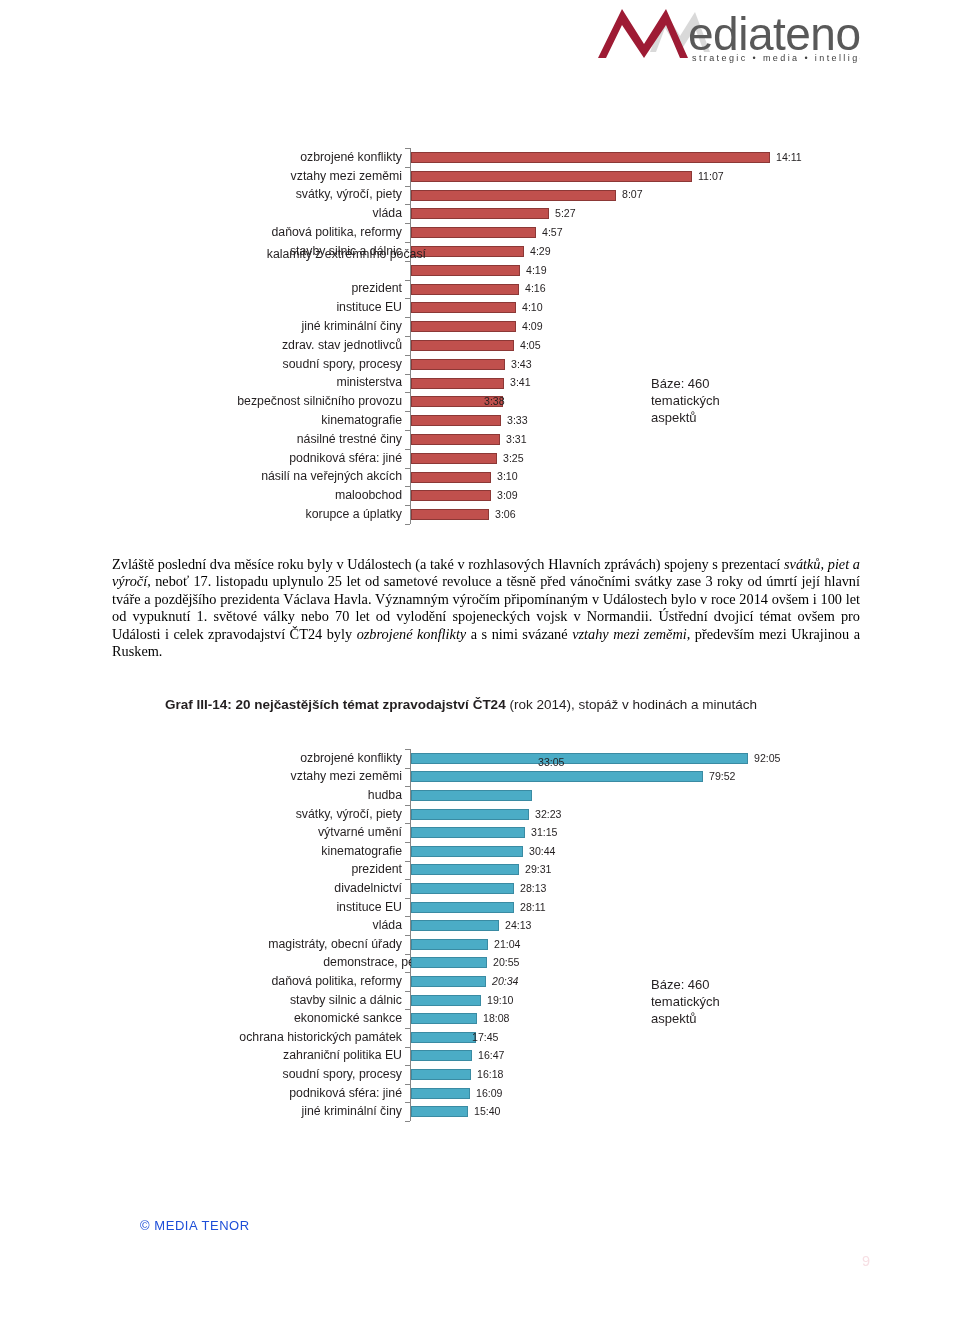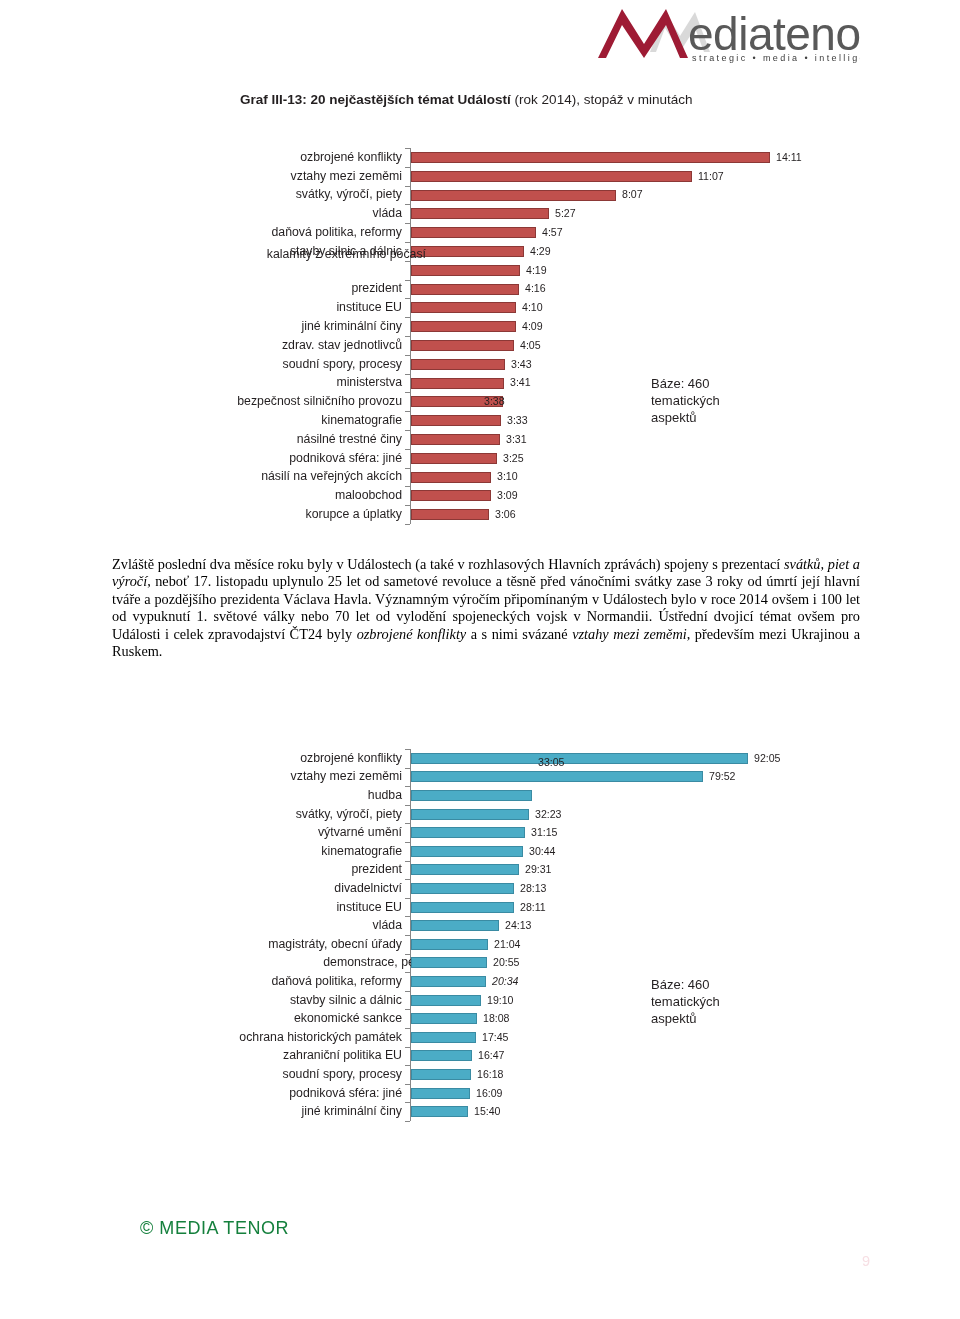--- a/index.html
+++ b/index.html
@@ -28,38 +28,37 @@
   
   .para{position:absolute;font-family:"Liberation Serif",serif;font-size:14.3px;
         color:#000;text-align:justify;line-height:17.4px;}
   .para i{font-style:italic;}
 
   
   .footer{position:absolute;left:0;top:1207px;width:960px;height:112px;overflow:hidden;}
   .foot-text{position:absolute;left:400px;top:1243px;font-size:12.6px;font-weight:bold;
              color:#fff;line-height:20px;}
   .pageno{position:absolute;left:862px;top:1253px;font-size:14.5px;color:#f7dfe4;}
-  .copy{position:absolute;left:140px;top:1218px;font-size:18px;color:#15803d;
+  .copy{position:absolute;left:140px;top:1218px;font-size:13px;color:#1d4ed8;
         letter-spacing:.55px;white-space:nowrap;}
 </style>
 </head>
 <body>
 
 <div class="page">
 
   <div class="logo" id="logo">
 <svg width="268" height="58" viewBox="0 0 268 58" xmlns="http://www.w3.org/2000/svg">
   <path d="M58 46 L73 6 L88 30 L103 6 L118 46 L112 46 L103 22 L88 46 L73 22 L64 46 Z" fill="#d9d9d9"></path>
   <path d="M6 52 L30 3 L52 38 L74 3 L96 52 L88 52 L74 19 L52 52 L30 19 L14 52 Z" fill="#9e1b34"></path>
   <text x="96" y="44" font-family="Liberation Sans, sans-serif" font-size="46" fill="#595959" letter-spacing="-0.5">ediatenor</text>
   <text x="100" y="55" font-family="Liberation Sans, sans-serif" font-size="9" fill="#404040" letter-spacing="2.4">strategic • media • intelligence</text>
 </svg>
     </div>
 
-  <div class="chart-title" id="t1" style="left:240px;top:92px;"><b>Graf III-13: 20 nejčastějších témat Událostí</b><span> (rok 2014), stopáž v minutách</span></div>
   <div class="chart" id="c1" style="left:0;top:0;">
       <div class="axis" style="left: 410px; top: 148px; height: 376px;"></div>
       <div class="tick" style="left: 405px; top: 148px;"></div>
       <div class="tick" style="left: 405px; top: 166.8px;"></div>
       <div class="tick" style="left: 405px; top: 185.6px;"></div>
       <div class="tick" style="left: 405px; top: 204.4px;"></div>
       <div class="tick" style="left: 405px; top: 223.2px;"></div>
       <div class="tick" style="left: 405px; top: 242px;"></div>
       <div class="tick" style="left: 405px; top: 260.8px;"></div>
       <div class="tick" style="left: 405px; top: 279.6px;"></div>
@@ -138,20 +137,21 @@
       <div class="vlabel" style="left: 495px; top: 509px;">3:06</div>
     </div>
   <div class="note" id="n1" style="left:651px;top:375px;">
       <div>Báze: 460</div>
       <div>tematických</div>
       <div>aspektů</div>
     </div>
 
   <div class="para" id="para" style="left:112px;top:556px;width:748px;"><span>Zvláště poslední dva měsíce roku byly v Událostech (a také v rozhlasových Hlavních zprávách) spojeny s prezentací </span><i>svátků, piet a výročí</i><span>, neboť 17. listopadu uplynulo 25 let od sametové revoluce a těsně před vánočními svátky zase 3 roky od úmrtí její hlavní tváře a pozdějšího prezidenta Václava Havla. Významným výročím připomínaným v Událostech bylo v roce 2014 ovšem i 100 let od vypuknutí 1. světové války nebo 70 let od vylodění spojeneckých vojsk v Normandii. Ústřední dvojicí témat ovšem pro Události i celek zpravodajství ČT24 byly </span><i>ozbrojené konflikty</i><span> a s nimi svázané </span><i>vztahy mezi zeměmi</i><span>, především mezi Ukrajinou a Ruskem.</span></div>
 
+  <div class="chart-title" id="t2" style="left:165px;top:697px;"><b>Graf III-14: 20 nejčastějších témat zpravodajství ČT24</b><span> (rok 2014), stopáž v hodinách a minutách</span></div>
   <div class="chart" id="c2" style="left:0;top:0;">
       <div class="axis" style="left: 410px; top: 749px; height: 372px;"></div>
       <div class="tick" style="left: 405px; top: 749px;"></div>
       <div class="tick" style="left: 405px; top: 767.6px;"></div>
       <div class="tick" style="left: 405px; top: 786.2px;"></div>
       <div class="tick" style="left: 405px; top: 804.8px;"></div>
       <div class="tick" style="left: 405px; top: 823.4px;"></div>
       <div class="tick" style="left: 405px; top: 842px;"></div>
       <div class="tick" style="left: 405px; top: 860.6px;"></div>
       <div class="tick" style="left: 405px; top: 879.2px;"></div>
@@ -208,21 +208,21 @@
       <div class="bar" style="left: 411px; top: 976px; width: 75px; height: 11px; background: rgb(75, 172, 198); box-shadow: rgb(58, 139, 163) 0px 0px 0px 1px inset;"></div>
       <div class="vlabel" style="left: 492px; top: 975.9px; font-style: italic;">20:34</div>
       <div class="cat" style="width: 402px; left: 0px; top: 993.5px;">stavby silnic a dálnic</div>
       <div class="bar" style="left: 411px; top: 994.6px; width: 70px; height: 11px; background: rgb(75, 172, 198); box-shadow: rgb(58, 139, 163) 0px 0px 0px 1px inset;"></div>
       <div class="vlabel" style="left: 487px; top: 994.5px;">19:10</div>
       <div class="cat" style="width: 402px; left: 0px; top: 1012.1px;">ekonomické sankce</div>
       <div class="bar" style="left: 411px; top: 1013.2px; width: 66px; height: 11px; background: rgb(75, 172, 198); box-shadow: rgb(58, 139, 163) 0px 0px 0px 1px inset;"></div>
       <div class="vlabel" style="left: 483px; top: 1013.1px;">18:08</div>
       <div class="cat" style="width: 402px; left: 0px; top: 1030.7px;">ochrana historických památek</div>
       <div class="bar" style="left: 411px; top: 1031.8px; width: 65px; height: 11px; background: rgb(75, 172, 198); box-shadow: rgb(58, 139, 163) 0px 0px 0px 1px inset;"></div>
-      <div class="vlabel" style="left: 482px; top: 1031.7px; text-align: right;">17:45</div>
+      <div class="vlabel" style="left: 472px; top: 1031.7px; text-align: right;">17:45</div>
       <div class="cat" style="width: 402px; left: 0px; top: 1049.3px;">zahraniční politika EU</div>
       <div class="bar" style="left: 411px; top: 1050.4px; width: 61px; height: 11px; background: rgb(75, 172, 198); box-shadow: rgb(58, 139, 163) 0px 0px 0px 1px inset;"></div>
       <div class="vlabel" style="left: 478px; top: 1050.3px;">16:47</div>
       <div class="cat" style="width: 402px; left: 0px; top: 1067.9px;">soudní spory, procesy</div>
       <div class="bar" style="left: 411px; top: 1069px; width: 60px; height: 11px; background: rgb(75, 172, 198); box-shadow: rgb(58, 139, 163) 0px 0px 0px 1px inset;"></div>
       <div class="vlabel" style="left: 477px; top: 1068.9px;">16:18</div>
       <div class="cat" style="width: 402px; left: 0px; top: 1086.5px;">podniková sféra: jiné</div>
       <div class="bar" style="left: 411px; top: 1087.6px; width: 59px; height: 11px; background: rgb(75, 172, 198); box-shadow: rgb(58, 139, 163) 0px 0px 0px 1px inset;"></div>
       <div class="vlabel" style="left: 476px; top: 1087.5px;">16:09</div>
       <div class="cat" style="width: 402px; left: 0px; top: 1105.1px;">jiné kriminální činy</div>

